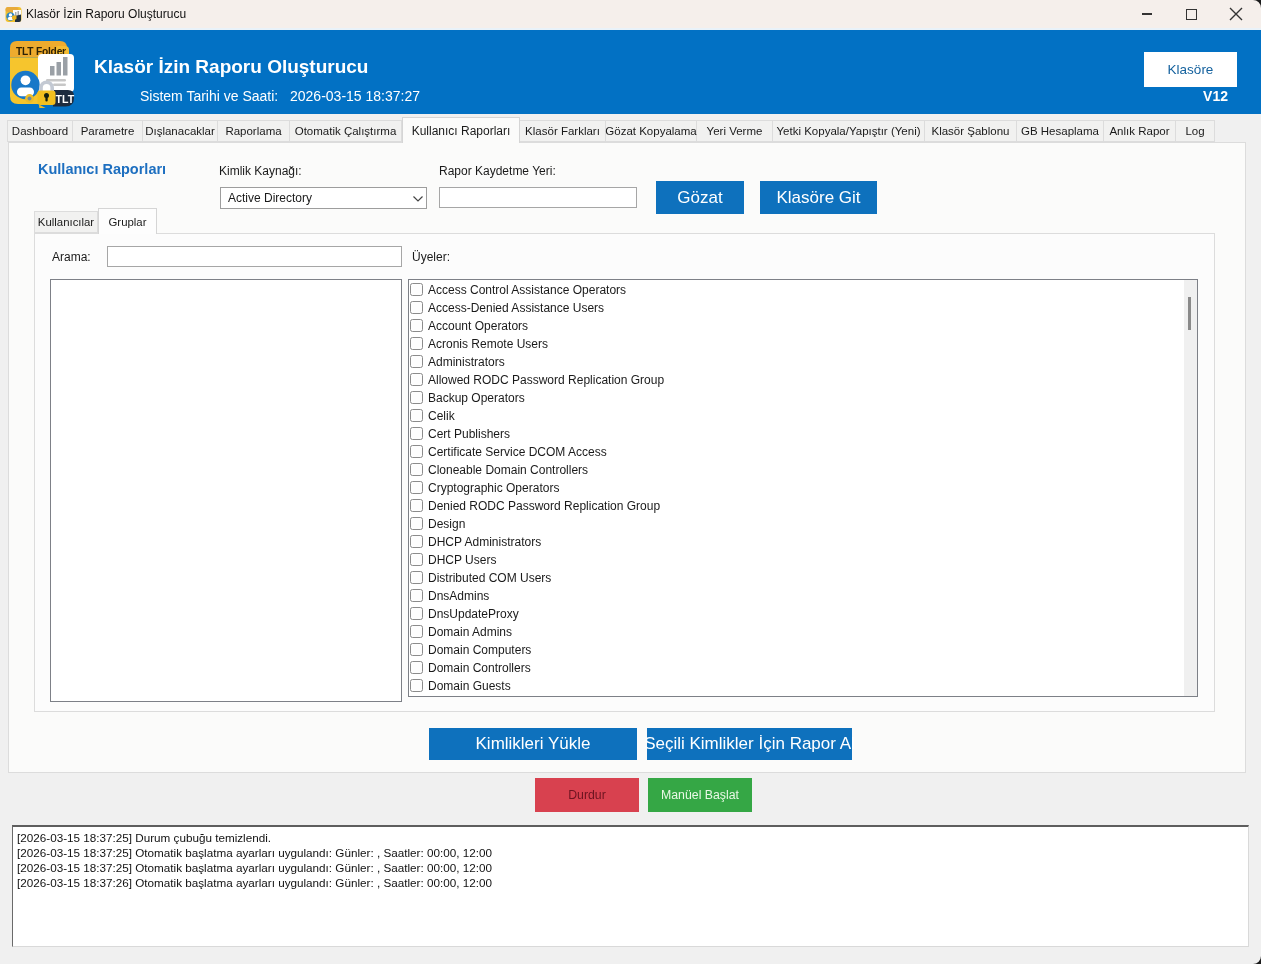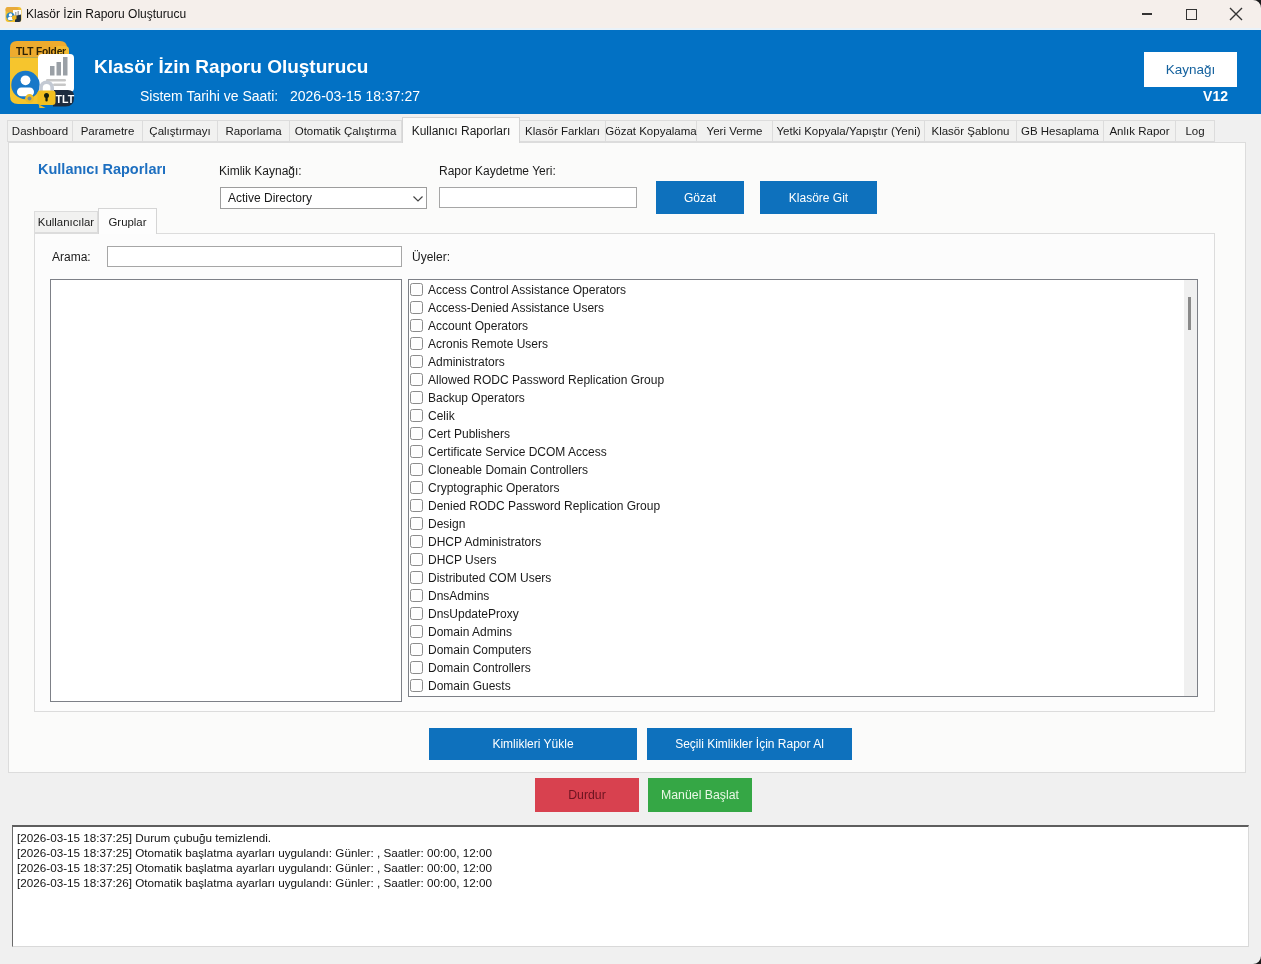--- a/index.html
+++ b/index.html
@@ -22,21 +22,21 @@
   .tabrow { left:7px; top:120px; height:22px; display:flex; }
   .tab { height:22px; border:1px solid #dcdcdc; border-left:none; background:#f1f1f0; font-size:11.5px; display:flex; align-items:center; justify-content:center; white-space:nowrap; }
   .tab:first-child { border-left:1px solid #dcdcdc; }
   .tabsel { position:absolute; left:402px; top:117px; width:118px; height:26px; background:#fbfbfa; border:1px solid #d5d5d5; border-bottom:none; z-index:5; font-size:12px; display:flex; align-items:center; justify-content:center; }
   
   #page { left:8px; top:142px; width:1238px; height:631px; background:#fbfbfa; border:1px solid #dcdcdc; }
   .h1 { position:absolute; left:38px; top:161px; color:#1d6fc0; font-weight:bold; font-size:14.5px; }
   .lbl { position:absolute; font-size:12px; color:#1a1a1a; white-space:nowrap; }
   .combo { position:absolute; left:220px; top:187px; width:207px; height:22px; background:#fff; border:1px solid #9d9d9d; font-size:12px; display:flex; align-items:center; padding-left:7px; }
   .inputbox { position:absolute; background:#fff; border:1px solid #a6a6a6; }
-  .btn { position:absolute; background:#0e71bd; color:#fff; font-size:12px; display:flex; align-items:center; justify-content:center; white-space:nowrap; }
+  .btn { position:absolute; background:#0e71bd; color:#fff; font-size:17px; display:flex; align-items:center; justify-content:center; white-space:nowrap; }
   
   .stab { position:absolute; font-size:11.4px; display:flex; align-items:center; justify-content:center; }
   #subpage { left:34px; top:233px; width:1181px; height:479px; background:#fcfcfc; border:1px solid #dcdcdc; }
   .list { position:absolute; background:#fff; border:1px solid #7d8087; }
   .citem { position:absolute; left:410px; font-size:12px; white-space:nowrap; display:flex; align-items:center; height:18px; }
   .cbx { width:13px; height:13px; border:1px solid #8b8b8b; border-radius:2.5px; background:#fdfdfd; margin-right:5px; flex:none; }
   
   .rbtn { position:absolute; font-size:12.3px; display:flex; align-items:center; justify-content:center; white-space:nowrap; }
   #logbox { left:12px; top:825px; width:1237px; height:122px; background:#fff; border:1px solid #d9d9d9; border-top:2px solid #5e5e5e; border-left:1px solid #6a6a6a; font-size:11.7px; line-height:15px; padding:3px 0 0 4px; color:#111; }
 </style>
@@ -86,27 +86,27 @@
 
       <path d="M33,53 v-3.2 a5.6,5.6 0 0 1 11.2,0 V53" stroke="#c3c9d3" stroke-width="3.6" fill="none"></path>
       <rect x="29.5" y="52.5" width="18" height="14.5" rx="3" fill="#f2c01f"></rect>
       <circle cx="38.5" cy="57.5" r="2.5" fill="#15210e"></circle>
       <rect x="37.4" y="58.5" width="2.3" height="5" rx="1.1" fill="#15210e"></rect>
       <path d="M31,66.5 L38.5,70.5 L31.5,72 Z" fill="#eebc25"></path>
     </svg>
     <div id="htitle">Klasör İzin Raporu Oluşturucu</div>
     <div class="hlab" style="left:140px">Sistem Tarihi ve Saati:</div>
     <div class="hlab" style="left:290px">2026-03-15 18:37:27</div>
-    <div class="hbtn flexc">Kaynağı</div>
+    <div class="hbtn flexc">Klasöre</div>
     <div class="v12">V12</div>
   </div>
   <div class="abs tabrow">
     <div class="tab" style="width:66px">Dashboard</div>
     <div class="tab" style="width:70px">Parametre</div>
-    <div class="tab" style="width:75px">Çalıştırmayı</div>
+    <div class="tab" style="width:75px">Dışlanacaklar</div>
     <div class="tab" style="width:72px">Raporlama</div>
     <div class="tab" style="width:112px">Otomatik Çalıştırma</div>
     <div class="tab" style="width:118px;visibility:hidden"></div>
     <div class="tab" style="width:86px">Klasör Farkları</div>
     <div class="tab" style="width:91px">Gözat Kopyalama</div>
     <div class="tab" style="width:76px">Yeri Verme</div>
     <div class="tab" style="width:152px">Yetki Kopyala/Yapıştır (Yeni)</div>
     <div class="tab" style="width:92px">Klasör Şablonu</div>
     <div class="tab" style="width:87px">GB Hesaplama</div>
     <div class="tab" style="width:72px">Anlık Rapor</div>

